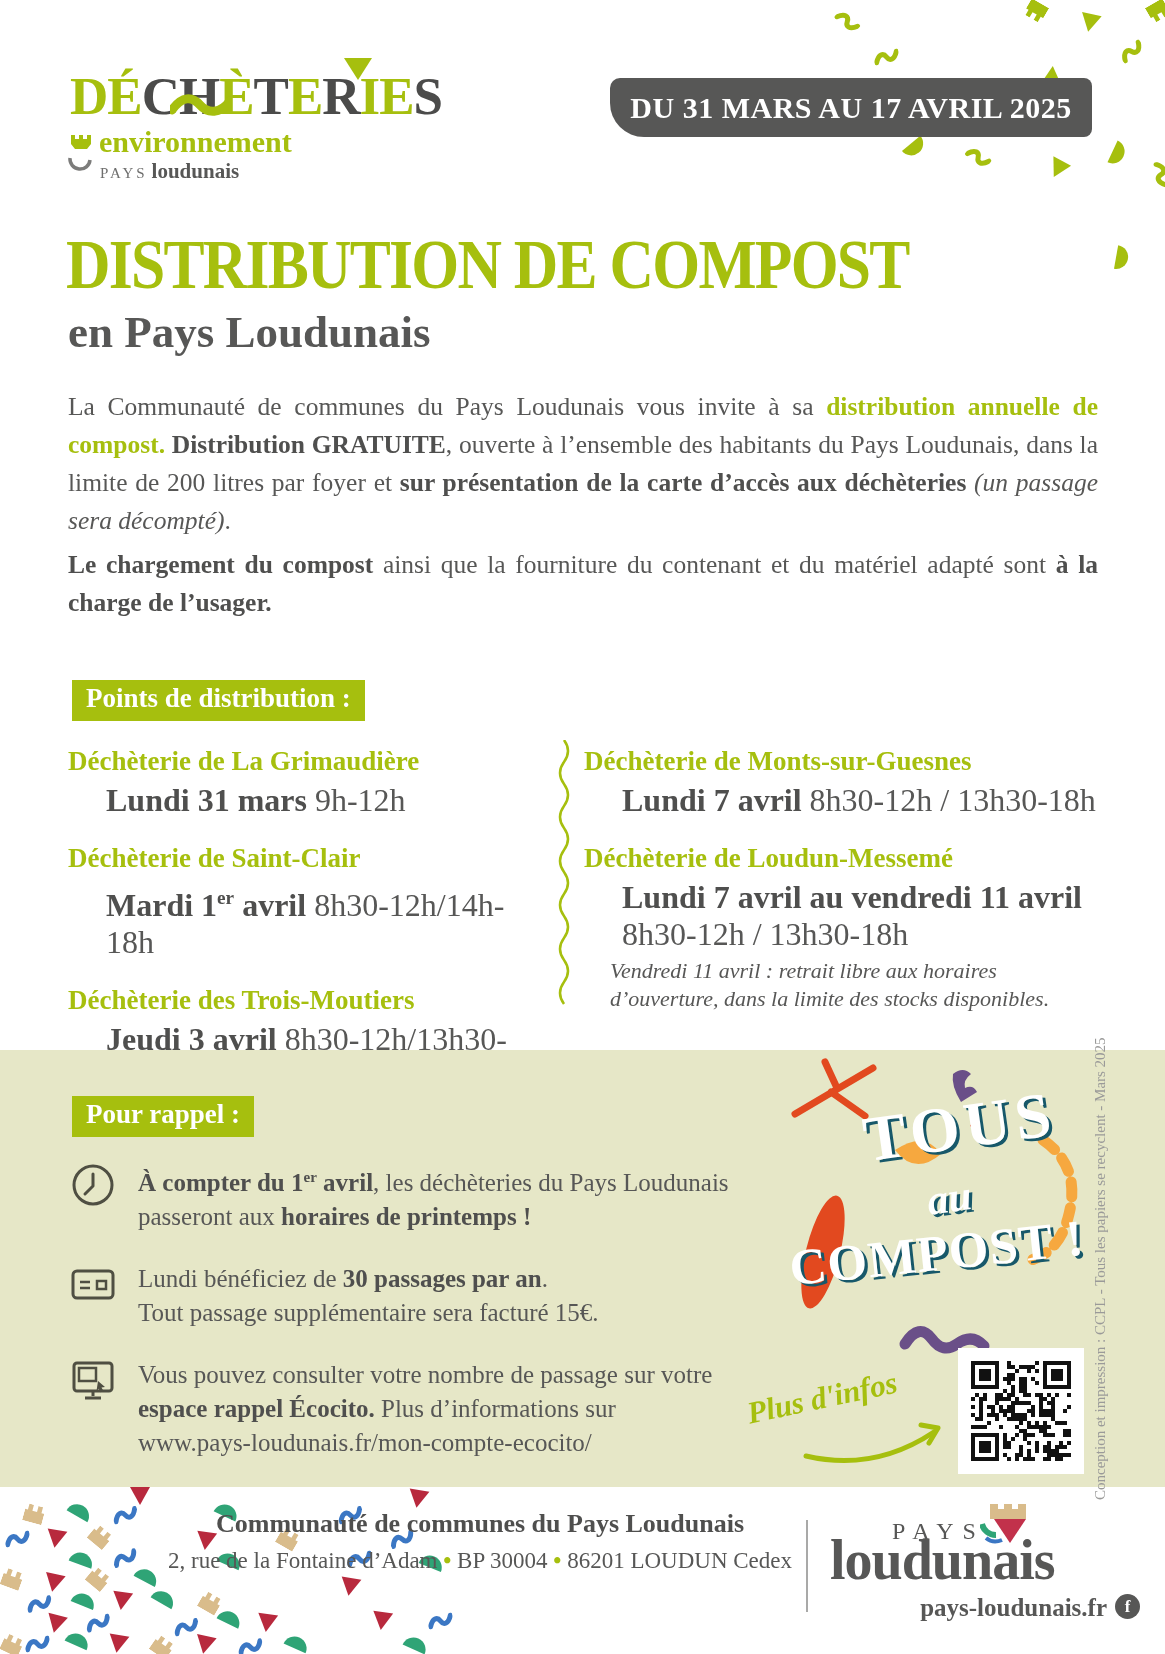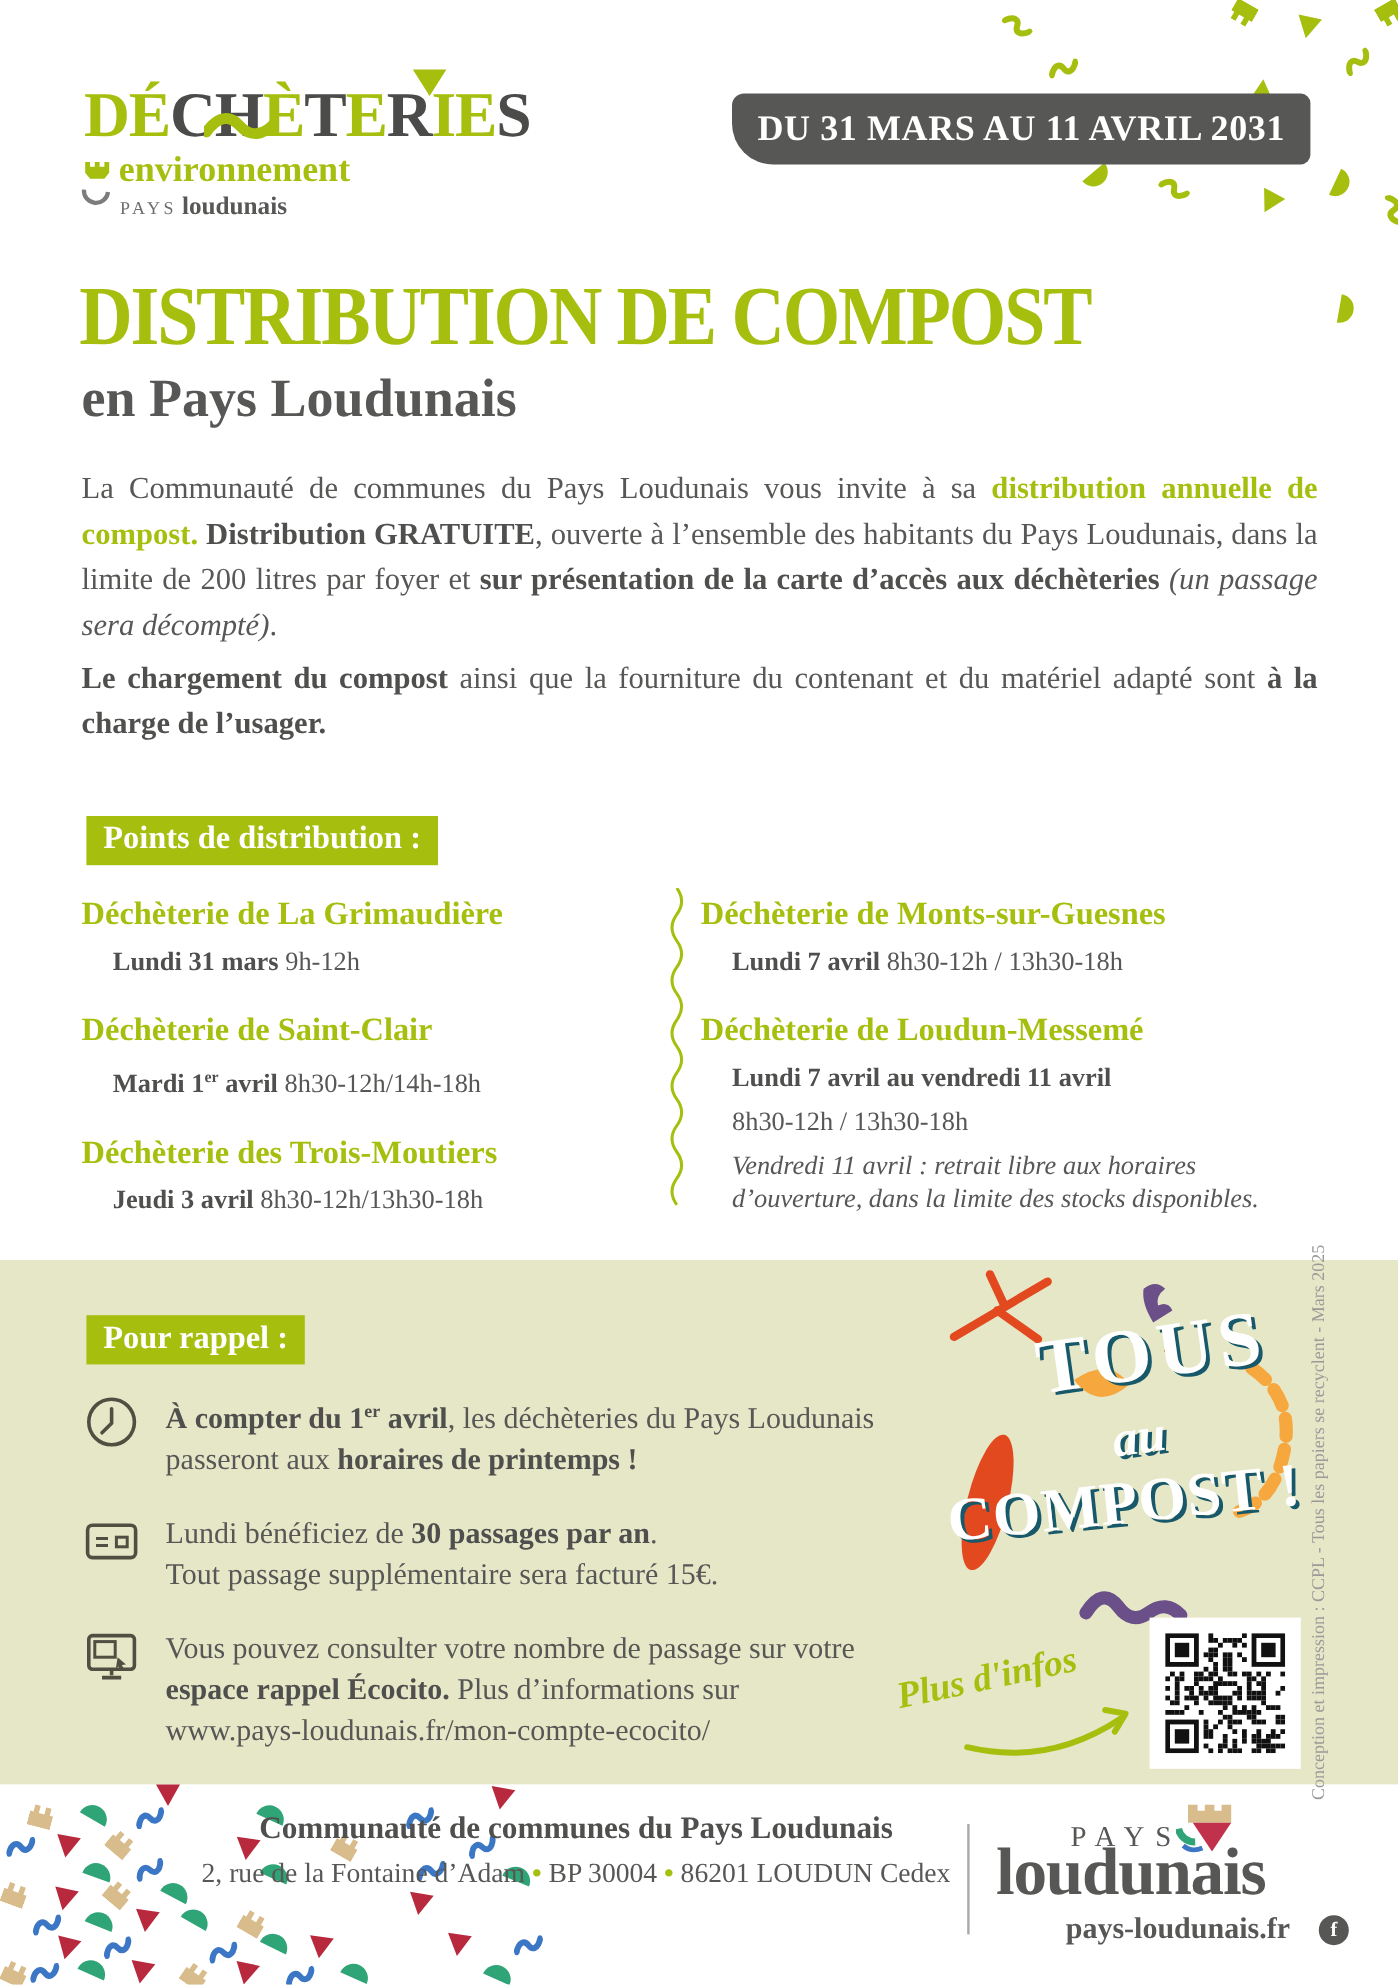--- a/index.html
+++ b/index.html
@@ -42,21 +42,21 @@
   .chip{background:#a6bf0e;color:#fff;font-weight:700;font-size:27px;padding:4px 14px 7px;display:inline-block;line-height:1.1;}
   #chip-dist{left:72px;top:680px;}
   #chip-rappel{left:72px;top:1096px;}
 
   
   .dcol{top:744px;}
   #col-left{left:68px;width:470px;}
   #col-right{left:584px;width:520px;}
   .entry{margin-bottom:22px;}
   .entry .name{color:#a6bf0e;font-weight:700;font-size:27px;line-height:34px;margin-bottom:4px;}
-  .entry .sched{margin-left:26px;font-size:22px;line-height:37px;color:#575756;}
+  .entry .sched{margin-left:38px;font-size:32px;line-height:37px;color:#575756;}
   .entry .note{margin-left:26px;font-size:22px;line-height:28px;color:#575756;margin-top:4px;width:440px;}
   #wavy{left:556px;top:740px;}
 
   
   #pale{left:0;top:1050px;width:1165px;height:437px;background:#e6e7c7;}
   #reminder-items{left:70px;top:1160px;width:700px;}
   .r-item{display:flex;gap:20px;margin-bottom:28px;align-items:flex-start;}
   .r-icon{flex:0 0 48px;width:48px;margin-top:2px;}
   .r-text{font-size:25px;line-height:34px;color:#575756;max-width:630px;}
 
@@ -76,21 +76,21 @@
   
   #footer-text{left:140px;top:1508px;width:680px;text-align:center;}
   #footer-org{font-size:26px;font-weight:700;color:#4f4f4e;line-height:1.2;}
   #footer-addr{font-size:23px;margin-top:9px;color:#575756;}
   #footer-contact{font-size:23px;margin-top:7px;color:#575756;}
   #footer-divider{left:806px;top:1520px;width:2px;height:92px;background:#a9a9a8;}
   #footer-logo{left:830px;top:1502px;width:310px;height:130px;}
   #fl-pays{position:absolute;left:62px;top:16px;font-size:24px;letter-spacing:9px;color:#575756;font-weight:500;}
   #fl-castle{position:absolute;left:150px;top:0px;}
   #fl-main{position:absolute;left:0px;top:30px;font-size:56px;font-weight:700;color:#575756;letter-spacing:-1px;line-height:1;}
-  #fl-site{position:absolute;right:16px;top:92px;display:flex;align-items:center;gap:24px;font-size:25px;font-weight:700;color:#575756;}
+  #fl-site{position:absolute;right:0;top:92px;display:flex;align-items:flex-start;gap:8px;font-size:25px;font-weight:700;color:#575756;}
   .fb{display:inline-flex;width:25px;height:25px;border-radius:50%;background:#575756;color:#fff;align-items:center;justify-content:center;
       font-size:17px;font-weight:700;}
 </style>
 </head>
 <body>
 
 <div class="page">
 
   <div class="abs" id="confetti-top" style="left:0;top:0;width:1165px;height:300px;">
       <div class="cf" style="left: 833px; top: 14px; transform: rotate(40deg);"><svg width="26" height="14" viewBox="0 0 26 14">
@@ -131,21 +131,21 @@
       <path d="M4 30 a10 10 0 0 0 20 2" fill="none" stroke="#7c7c7b" stroke-width="3.5"></path>
     </svg>
   </div>
   <div class="abs" id="logo-tagline">environnement</div>
   <div class="abs" id="logo-org">
     <span class="small">PAYS</span>
     <span class="bold">loudunais</span>
   </div>
 
   <div class="abs" id="banner">
-    <span>DU 31 MARS AU 11 AVRIL 2031</span>
+    <span>DU 31 MARS AU 17 AVRIL 2025</span>
   </div>
 
   <div class="abs" id="title">DISTRIBUTION DE COMPOST</div>
   <div class="abs" id="subtitle">en Pays Loudunais</div>
 
   <div class="abs intro" id="intro1"><span class="sg-n">La Communauté de communes du Pays Loudunais vous invite à sa </span><span class="sg-gb">distribution annuelle de compost. </span><span class="sg-b">Distribution GRATUITE</span><span class="sg-n">, ouverte à l’ensemble des habitants du Pays Loudunais, dans la limite de 200 litres par foyer et </span><span class="sg-b">sur présentation de la carte d’accès aux déchèteries </span><span class="sg-i">(un passage sera décompté)</span><span class="sg-n">.</span></div>
   <div class="abs chip" id="chip-dist">Points de distribution :</div>
 
   <div class="abs intro" id="intro2"><span class="sg-b">Le chargement du compost</span><span class="sg-n"> ainsi que la fourniture du contenant et du matériel adapté sont </span><span class="sg-b">à la charge de l’usager.</span></div>
   <div class="abs dcol" id="col-left">

